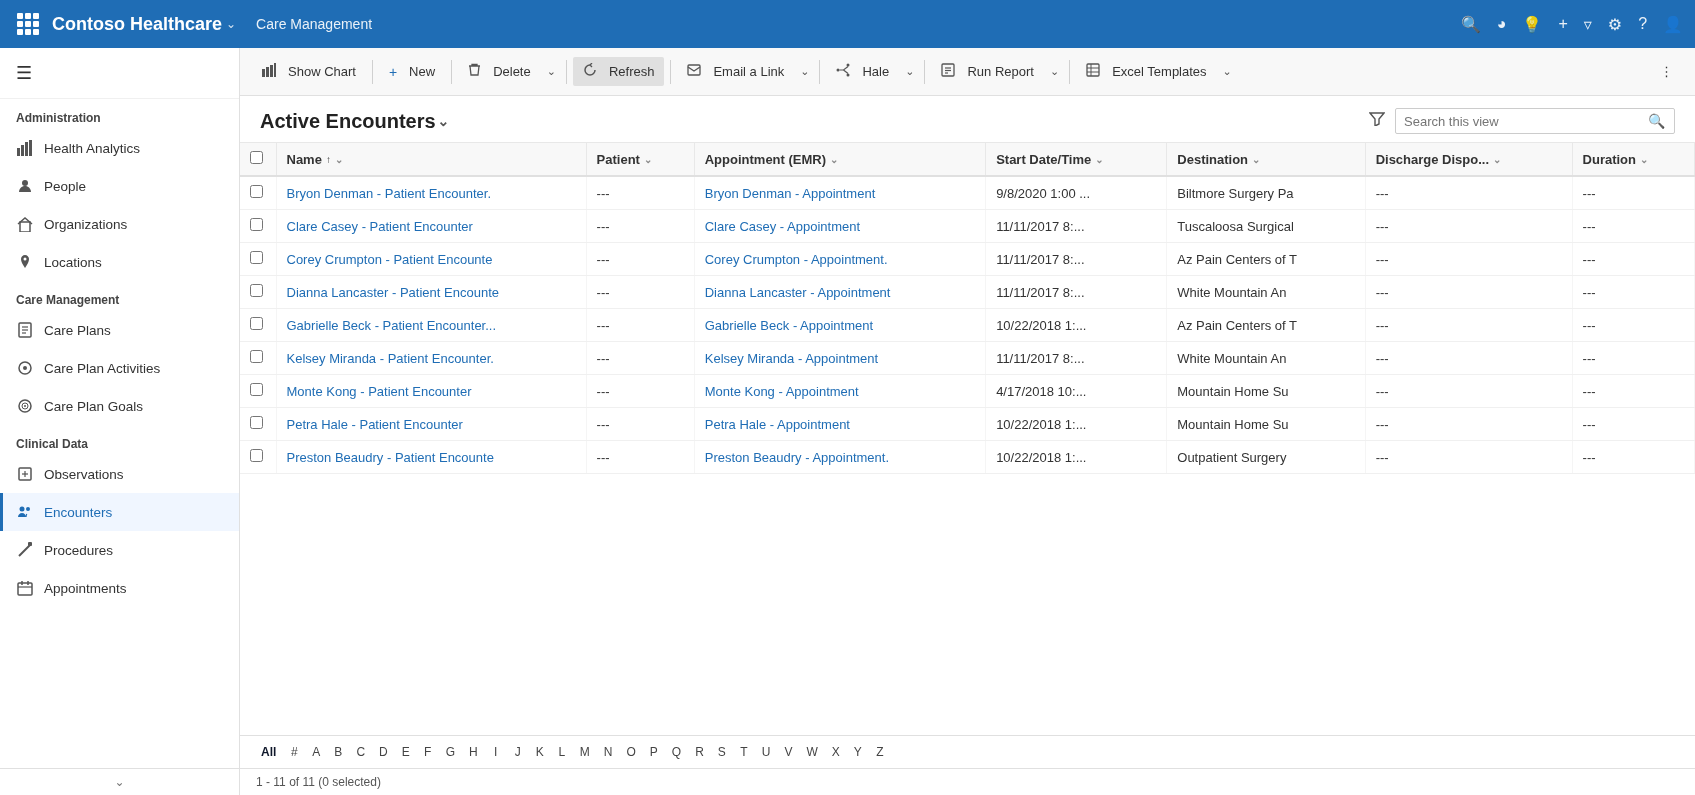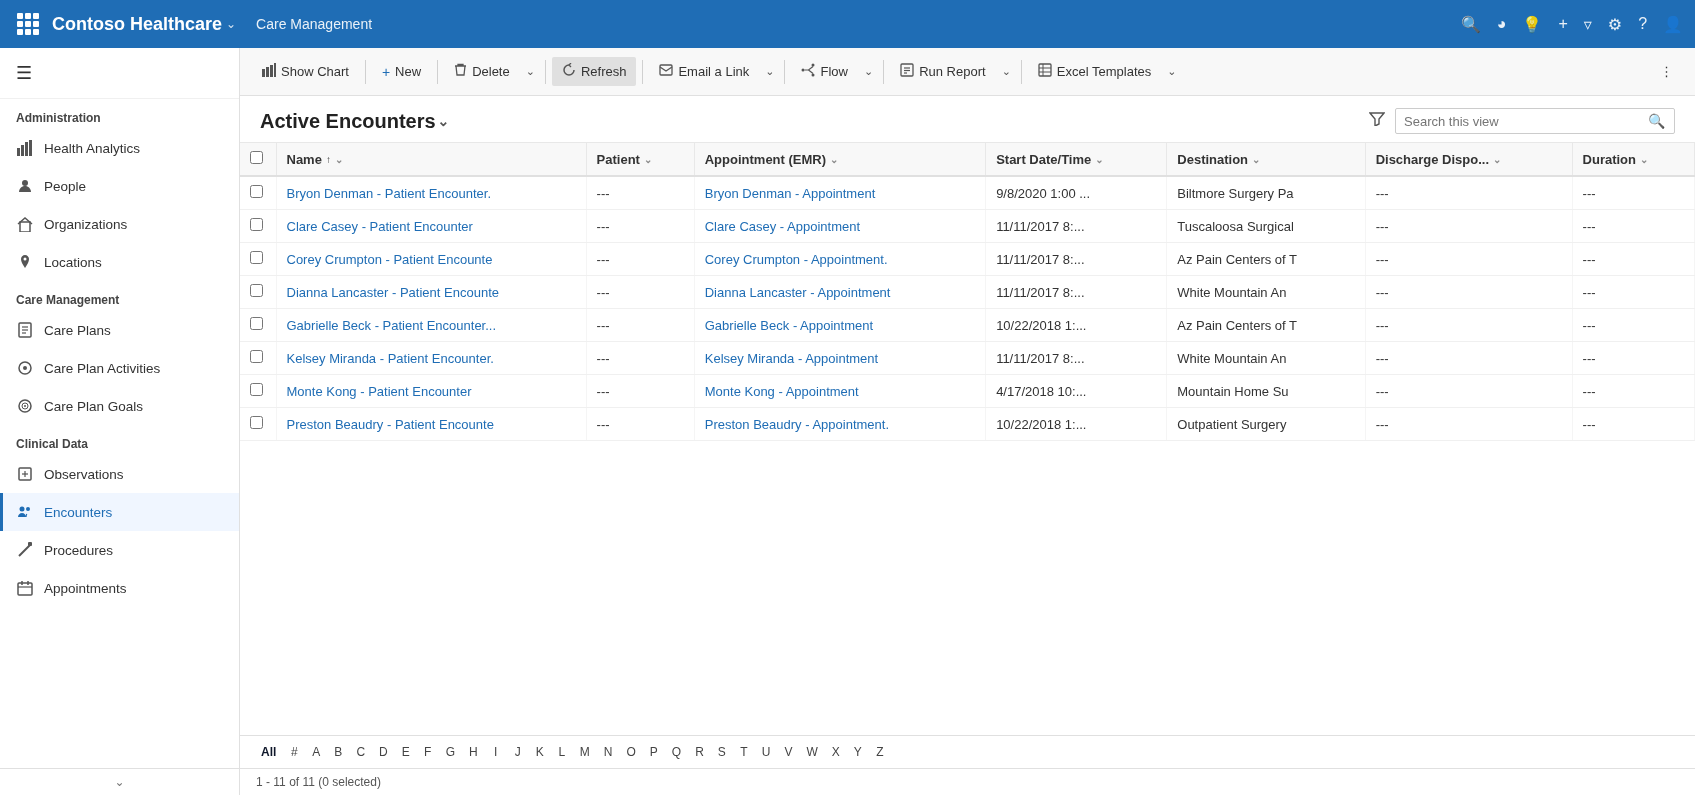--- a/index.html
+++ b/index.html
@@ -78,21 +78,21 @@
       background: #f8f8f8;
       border-bottom: 1px solid #e0e0e0;
       padding: 0 12px;
       display: flex;
       align-items: center;
       height: 48px;
       gap: 2px;
       flex-shrink: 0;
     }
     .toolbar-btn {
-      display: flex; align-items: center; gap: 5px;
+      display: flex; align-items: center; gap: 12px;
       padding: 6px 10px;
       border: none; background: transparent;
       cursor: pointer; color: #333; font-size: 13px;
       border-radius: 2px;
       white-space: nowrap;
     }
     .toolbar-btn.active { background: #e0e0e0; }
     .toolbar-separator { width: 1px; height: 24px; background: #d0d0d0; margin: 0 4px; }
     .toolbar-dropdown-btn {
       border: none; background: transparent; cursor: pointer; padding: 6px 4px; color: #555; font-size: 11px; border-radius: 2px;
@@ -383,21 +383,21 @@
       <div class="toolbar-separator"></div>
       <button class="toolbar-btn">
         <span>
           <svg width="14" height="14" viewBox="0 0 14 14" fill="none">
               <circle cx="2" cy="7" r="1.5" fill="#555"></circle>
               <circle cx="12" cy="2" r="1.5" fill="#555"></circle>
               <circle cx="12" cy="12" r="1.5" fill="#555"></circle>
               <path d="M3.5 7h4L12 3.5M7.5 7L12 10.5" stroke="#555" stroke-width="1.2" fill="none"></path>
             </svg>
         </span>
-        <span>Flow</span>
+        <span>Hale</span>
       </button>
       <button class="toolbar-dropdown-btn">⌄</button>
       <div class="toolbar-separator"></div>
       <button class="toolbar-btn">
         <span>
           <svg width="14" height="14" viewBox="0 0 14 14" fill="none">
               <rect x="1" y="1" width="12" height="12" rx="1" stroke="#555" stroke-width="1.3" fill="none"></rect>
               <line x1="4" y1="5" x2="10" y2="5" stroke="#555" stroke-width="1.2"></line>
               <line x1="4" y1="7.5" x2="10" y2="7.5" stroke="#555" stroke-width="1.2"></line>
               <line x1="4" y1="10" x2="7" y2="10" stroke="#555" stroke-width="1.2"></line>
@@ -566,20 +566,32 @@
     <td>---</td>
   </tr>
             <tr>
     <td class="check-col">
       <input type="checkbox" style="">
     </td>
     <td class="link">Monte Kong - Patient Encounter</td>
     <td>---</td>
     <td class="link">Monte Kong - Appointment</td>
     <td>4/17/2018 10:...</td>
+    <td>Mountain Home Su</td>
+    <td>---</td>
+    <td>---</td>
+  </tr>
+            <tr>
+    <td class="check-col">
+      <input type="checkbox" style="">
+    </td>
+    <td class="link">Petra Hale - Patient Encounter</td>
+    <td>---</td>
+    <td class="link">Petra Hale - Appointment</td>
+    <td>10/22/2018 1:...</td>
     <td>Mountain Home Su</td>
     <td>---</td>
     <td>---</td>
   </tr>
             <tr>
     <td class="check-col">
       <input type="checkbox" style="">
     </td>
     <td class="link">Preston Beaudry - Patient Encounte</td>
     <td>---</td>

